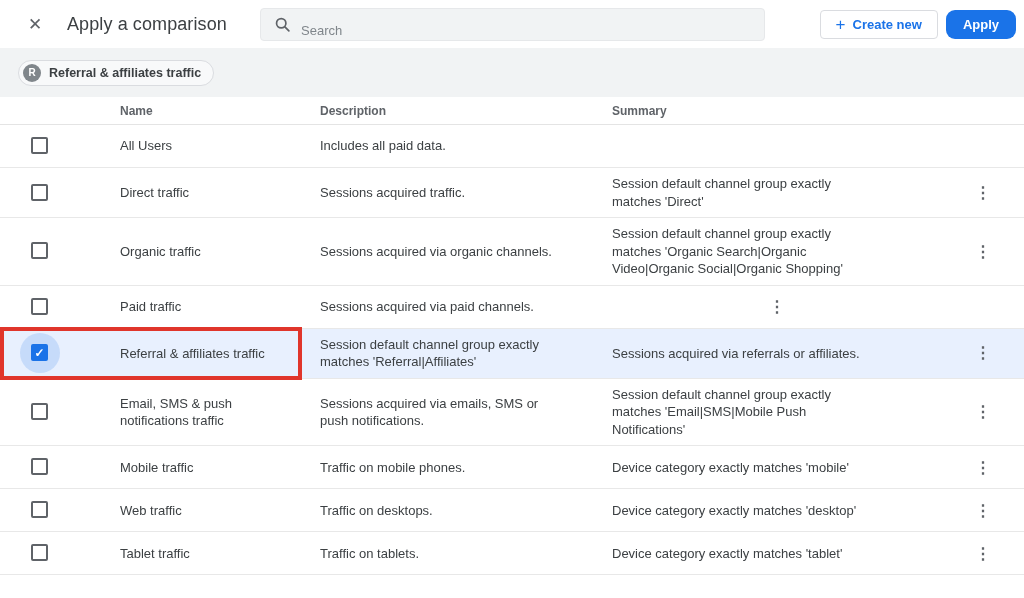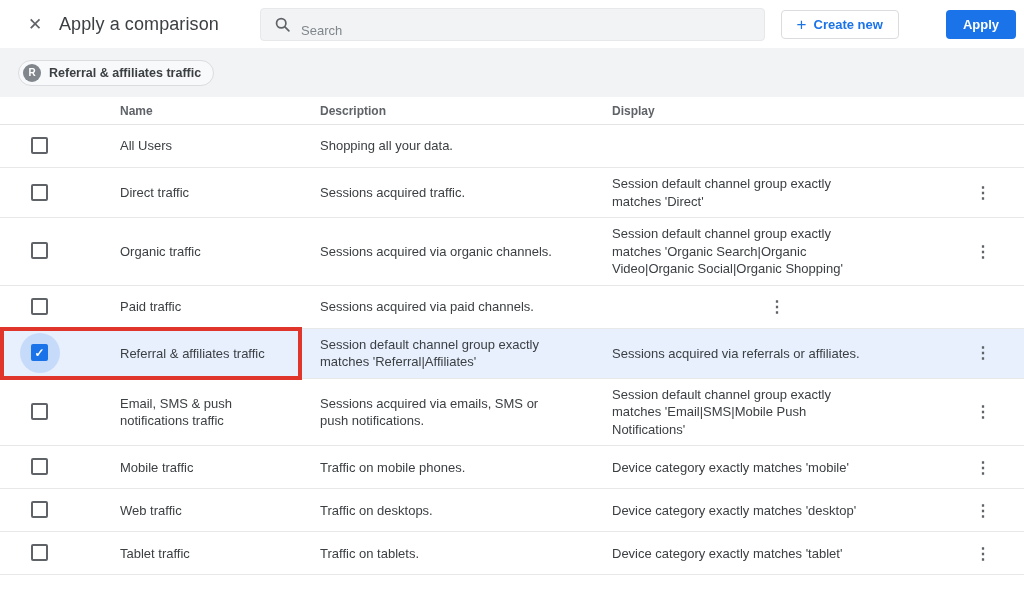--- a/index.html
+++ b/index.html
@@ -3,34 +3,34 @@
 <meta charset="utf-8">
 <style>
   * { margin:0; padding:0; box-sizing:border-box; }
   html,body { width:1024px; height:598px; overflow:hidden; background:#fff;
     font-family:"Liberation Sans", sans-serif; color:#3c4043; }
 
   
   .topbar { height:48px; background:#fff; display:flex; align-items:center; position:relative; }
   .close-btn { width:32px; height:32px; margin-left:19px; display:flex; align-items:center; justify-content:center;
     cursor:pointer; color:#5f6368; font-size:17px; border:none; background:transparent; }
-  .dialog-title { font-size:18px; color:#3c4043; margin-left:8px; letter-spacing:.1px; }
+  .dialog-title { font-size:18px; color:#3c4043; margin-left:16px; letter-spacing:.1px; }
   .searchbox { position:absolute; left:260px; top:8px; width:505px; height:33px; background:#f1f3f4;
     border:1px solid #e6e8ea; border-radius:4px; display:flex; align-items:center; }
   .searchbox svg { margin-left:13px; flex:0 0 auto; }
   .searchbox input { border:none; outline:none; background:transparent; font-family:inherit;
     font-size:13px; color:#3c4043; margin-left:10px; width:400px;margin-top:12px; }
   .searchbox input::placeholder { color:#80868b; }
   .topbar-actions { position:absolute; right:8px; top:10px; display:flex; gap:8px; }
   .btn-outline { height:29px; padding:0 15px; border:1px solid #dadce0; border-radius:4px; background:#fff;
     color:#1a73e8; font-size:13px; font-weight:bold; display:flex; align-items:center; gap:7px; cursor:pointer;
     font-family:inherit; }
   .btn-outline .plus { font-size:17px; font-weight:normal; line-height:1; }
-  .btn-primary { height:29px; padding:0 17px; border:none; border-radius:4px; background:#1a73e8; color:#fff;
-    font-size:13px; font-weight:bold; cursor:pointer; font-family:inherit;margin-left:39px; }
+  .btn-primary { height:29px; padding:0 17px; border:none; border-radius:9px; background:#1a73e8; color:#fff;
+    font-size:13px; font-weight:bold; cursor:pointer; font-family:inherit; }
 
   
   .chip-band { height:49px; background:#f1f3f4; display:flex; align-items:center; padding-left:18px; }
   .chip { height:26px; border:1px solid #dadce0; border-radius:13px; background:#f8f9fa;
     display:flex; align-items:center; padding:0 12px 0 4px; cursor:pointer; }
   .chip-avatar { width:18px; height:18px; border-radius:50%; background:#80868b; color:#fff;
     font-size:10px; font-weight:bold; display:flex; align-items:center; justify-content:center; margin-right:8px; }
   .chip-label { font-size:12.5px; font-weight:bold; color:#3c4043; }
 
   
@@ -90,33 +90,33 @@
     <span class="chip-avatar">R</span>
     <span class="chip-label">Referral &amp; affiliates traffic</span>
   </div>
 </div>
 
 <div>
   <div class="grid thead">
     <div></div>
     <div class="th">Name</div>
     <div class="th">Description</div>
-    <div class="th">Display</div>
+    <div class="th">Summary</div>
     <div></div>
   </div>
   <div id="table-body">
       <div class="grid row">
     <div class="cell checkbox-cell">
       <span class="checkbox-wrap">
 
         <span class="cb-box"></span>
       </span>
     </div>
     <div class="cell name-cell">All Users</div>
-    <div class="cell desc-cell">Shopping all your data.</div>
+    <div class="cell desc-cell">Includes all paid data.</div>
     <div class="cell summary-cell"></div>
     <div class="cell menu-cell">
       <span class="menu-dots" style="visibility: hidden;">⋮</span>
     </div>
 
   </div>
       <div class="grid row">
     <div class="cell checkbox-cell">
       <span class="checkbox-wrap">
 

